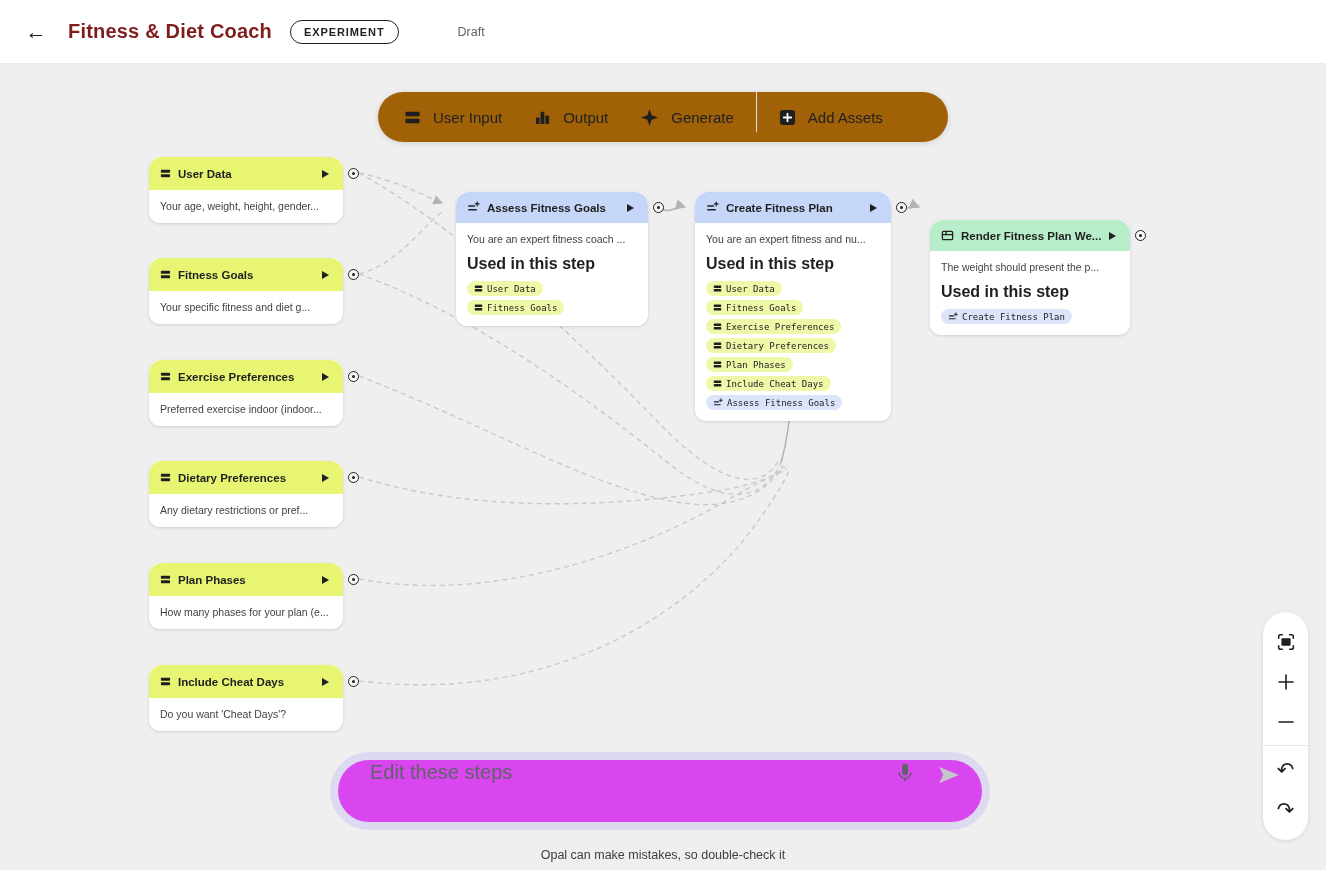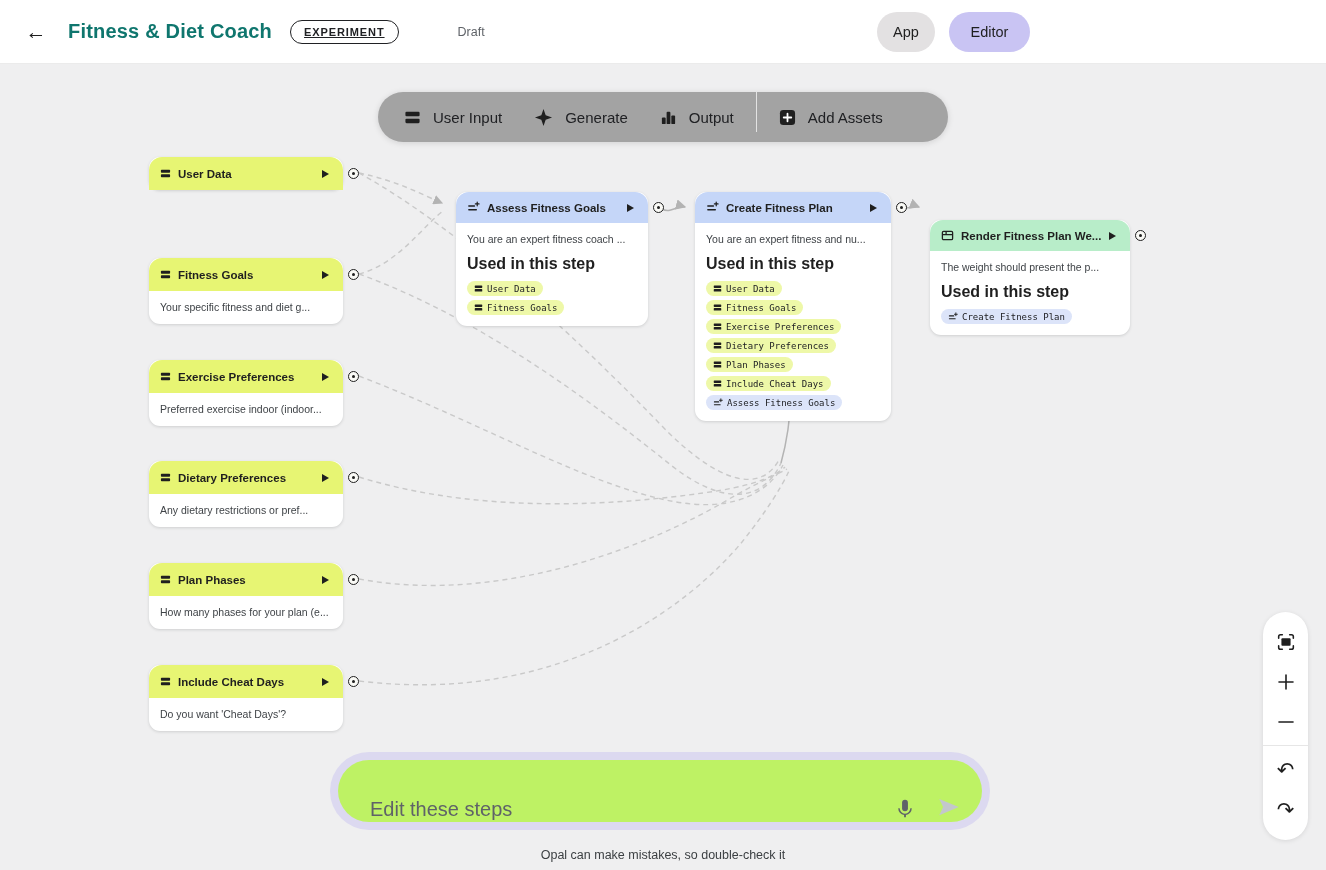--- a/index.html
+++ b/index.html
@@ -14,42 +14,42 @@
   .topbar {
     position:relative; height:64px; background:#ffffff;
     border-bottom:1px solid #ebebeb;
     display:flex; align-items:center; padding-left:18px;
   }
   .back-btn {
     width:36px; height:36px; border:none; background:none; cursor:pointer;
     display:flex; align-items:center; justify-content:center; padding:0;
   }
   .back-glyph { font-size:21px; color:#1f1f1f; line-height:1; }
-  .page-title { margin:0 0 0 14px; font-size:20px; font-weight:700; letter-spacing:.2px; color:#0f766e; }
+  .page-title { margin:0 0 0 14px; font-size:20px; font-weight:700; letter-spacing:.2px; color:#7f1d1d; }
   .exp-badge {
     margin-left:18px; border:1.5px solid #202124; border-radius:15px;
-    padding:5px 13px; font-size:11px; font-weight:600; letter-spacing:.9px; color:#202124;text-decoration:underline;
+    padding:5px 13px; font-size:11px; font-weight:600; letter-spacing:.9px; color:#202124;
   }
   .draft-label { margin-left:15px; font-size:12.5px; color:#5f6368;padding-left:44px; }
   .mode-switch { position:absolute; left:877px; top:12px; display:flex; gap:14px; }
   .mode-btn {
     height:40px; border:none; cursor:pointer; font-family:inherit;
     font-size:14.5px; font-weight:500; color:#1f1f1f; border-radius:20px;
   }
   .mode-app { width:58px; background:#e3e1e2; }
   .mode-editor { width:81px; background:#c9c4f3; }
 
   
   .canvas { position:relative; width:1326px; height:806px; background:#efeff0; }
   .connectors { position:absolute; left:0; top:0; }
 
   
   .node-toolbar {
     position:absolute; left:378px; top:28px; width:570px; height:50px;
-    background:#a3a3a3; border-radius:26px;
+    background:#a16207; border-radius:26px;
     box-shadow:0 1px 6px rgba(0,0,0,.13);
     display:flex; align-items:flex-start; padding:0 10px;
   }
   .tb-item {
     display:flex; align-items:center; gap:12px; height:100%;
     border:none; background:none; cursor:pointer; padding:0 16px;
     font-family:inherit; font-size:15px; color:#202124;
   }
   .tb-divider { width:1px; height:40px; background:#e3e3e3; margin:0 6px; }
 
@@ -96,22 +96,22 @@
   .chip-yellow { background:#eef8a8; }
   .chip-blue   { background:#dce4f9; }
   .chip svg { flex:none; }
 
   
   .composer {
     position:absolute; left:330px; top:688px; width:660px; height:78px;
     background:#dcd9f0; border-radius:40px; padding:8px;
   }
   .composer-inner {
-    height:100%; background:#bef264; border-radius:32px;
-    display:flex; align-items:flex-end; gap:16px; padding:0 18px 0 30px;
+    height:100%; background:#d946ef; border-radius:32px;
+    display:flex; align-items:flex-start; gap:16px; padding:0 18px 12px 30px;
   }
   .composer-input {
     flex:1; border:none; outline:none; background:transparent;
     font-family:inherit; font-size:20px; color:#3c4043;
   }
   .composer-input::placeholder { color:#5f6368; opacity:1; }
   .icon-btn { border:none; background:none; padding:2px; cursor:pointer; line-height:0; }
 
   .disclaimer {
     position:absolute; left:0; right:0; top:784px; text-align:center;
@@ -135,24 +135,20 @@
 </head>
 <body>
 
 <header class="topbar">
   <button class="back-btn">
     <span class="back-glyph">←</span>
   </button>
   <h1 class="page-title">Fitness &amp; Diet Coach</h1>
   <span class="exp-badge">EXPERIMENT</span>
   <span class="draft-label">Draft</span>
-  <div class="mode-switch">
-    <button class="mode-btn mode-app">App</button>
-    <button class="mode-btn mode-editor">Editor</button>
-  </div>
 </header>
 
 <div class="canvas">
 
   <svg class="connectors" width="1326" height="806" viewBox="0 0 1326 806">
     <defs>
       <marker id="arr" viewBox="0 0 8 8" refX="7" refY="4" markerWidth="7" markerHeight="7" orient="auto-start-reverse">
         <path d="M0 0 L8 4 L0 8 z" fill="#b3b3b3"></path>
       </marker>
     </defs>
@@ -175,32 +171,32 @@
 
   <div class="node-toolbar">
     <button class="tb-item">
       <svg width="17" height="17" viewBox="0 0 12 12">
           <rect x="1" y="2" width="10" height="3.2" rx="0.8" fill="#1f1f1f"></rect>
           <rect x="1" y="6.8" width="10" height="3.2" rx="0.8" fill="#1f1f1f"></rect>
         </svg>
       <span>User Input</span>
     </button>
     <button class="tb-item">
-      <svg width="19" height="19" viewBox="0 0 20 20">
-          <path d="M10 1l2.3 6.7L19 10l-6.7 2.3L10 19l-2.3-6.7L1 10l6.7-2.3z" fill="#1f1f1f"></path>
-        </svg>
-      <span>Generate</span>
-    </button>
-    <button class="tb-item">
       <svg width="17" height="17" viewBox="0 0 18 18">
           <rect x="2" y="9" width="4" height="7" rx="1" fill="#1f1f1f"></rect>
           <rect x="7" y="3" width="4" height="13" rx="1" fill="#1f1f1f"></rect>
           <rect x="12" y="7" width="4" height="9" rx="1" fill="#1f1f1f"></rect>
         </svg>
       <span>Output</span>
+    </button>
+    <button class="tb-item">
+      <svg width="19" height="19" viewBox="0 0 20 20">
+          <path d="M10 1l2.3 6.7L19 10l-6.7 2.3L10 19l-2.3-6.7L1 10l6.7-2.3z" fill="#1f1f1f"></path>
+        </svg>
+      <span>Generate</span>
     </button>
     <div class="tb-divider"></div>
     <button class="tb-item">
       <svg width="17" height="17" viewBox="0 0 18 18">
           <rect x="1" y="1" width="16" height="16" rx="3.5" fill="#1f1f1f"></rect>
           <path d="M9 5v8M5 9h8" stroke="#ffffff" stroke-width="1.9" stroke-linecap="round"></path>
         </svg>
       <span>Add Assets</span>
     </button>
   </div>
@@ -209,20 +205,23 @@
     <div class="node-header hdr-input">
       <svg width="11" height="11" viewBox="0 0 12 12">
           <rect x="1" y="2" width="10" height="3.2" rx="0.8" fill="#1f1f1f"></rect>
           <rect x="1" y="6.8" width="10" height="3.2" rx="0.8" fill="#1f1f1f"></rect>
         </svg>
       <span class="node-title">User Data</span>
       <button class="run-btn"><svg width="9" height="10" viewBox="0 0 9 10">
             <path d="M1 1l7 4-7 4z" fill="#1f1f1f"></path>
           </svg></button>
       <span class="port"></span>
+    </div>
+    <div class="node-body">
+      <div class="node-desc">Your age, weight, height, gender...</div>
     </div>
   </div>
 
   <div class="node input-node" style="left:149px; top:194px; width:194px;">
     <div class="node-header hdr-input">
       <svg width="11" height="11" viewBox="0 0 12 12">
           <rect x="1" y="2" width="10" height="3.2" rx="0.8" fill="#1f1f1f"></rect>
           <rect x="1" y="6.8" width="10" height="3.2" rx="0.8" fill="#1f1f1f"></rect>
         </svg>
       <span class="node-title">Fitness Goals</span>

